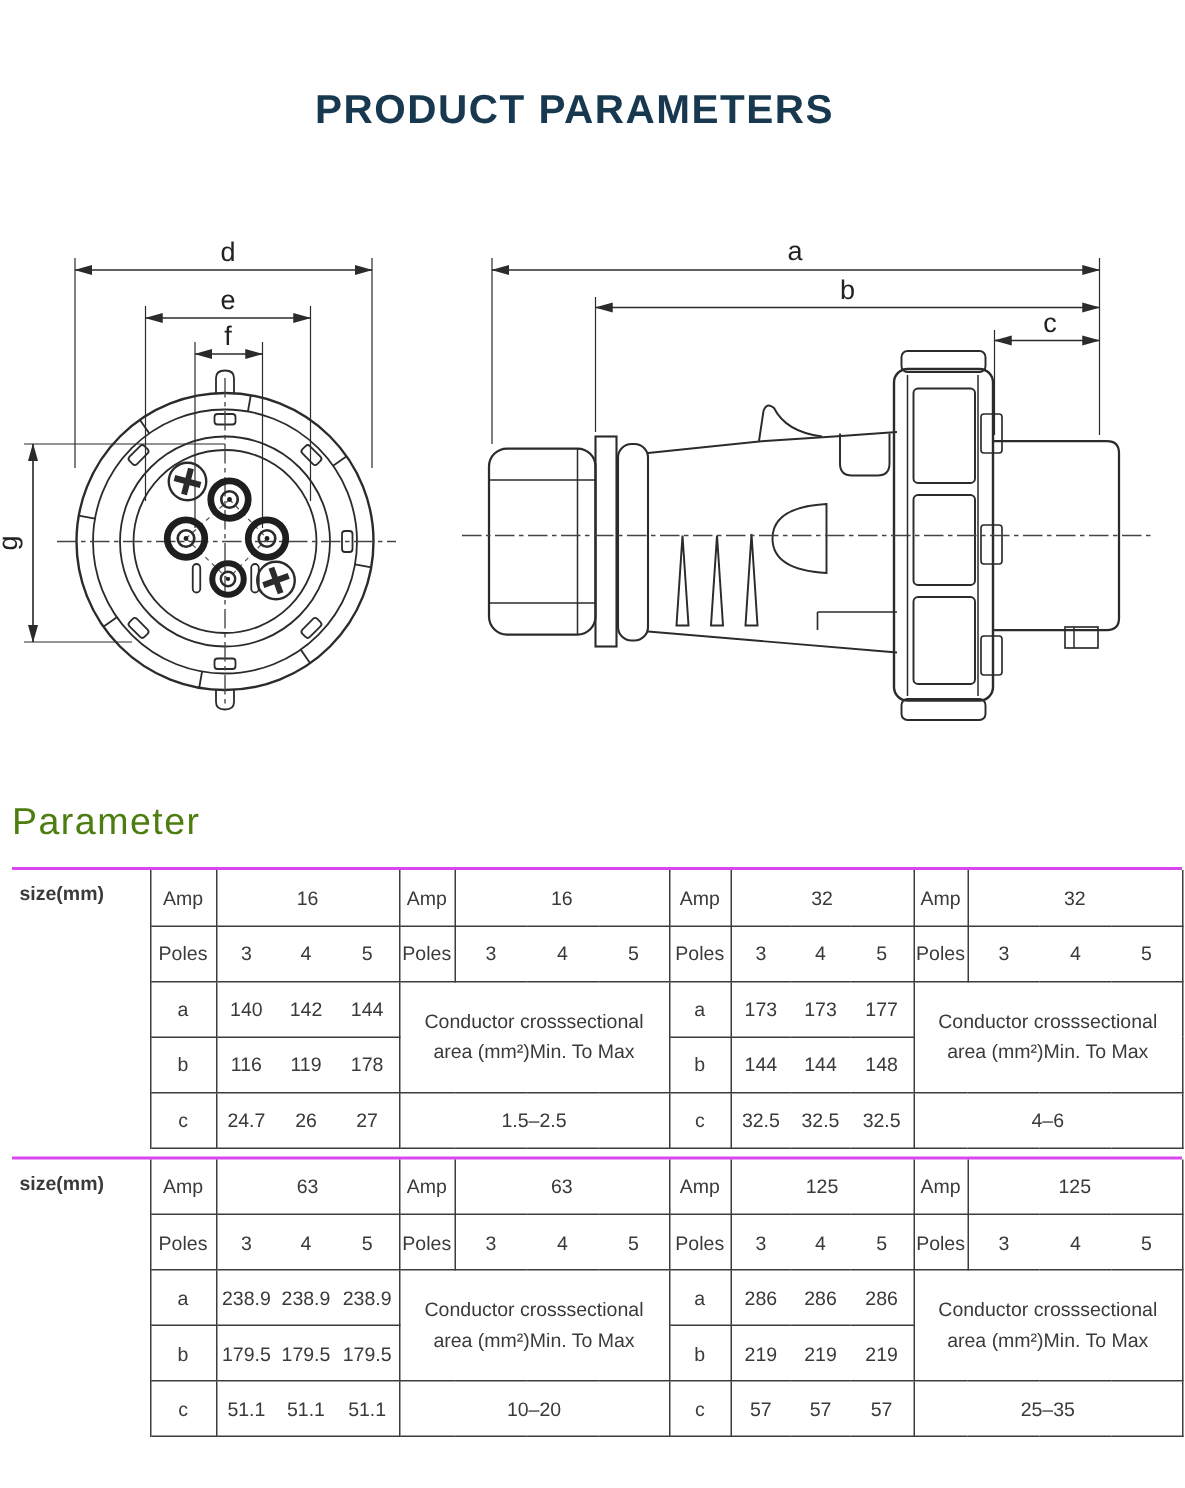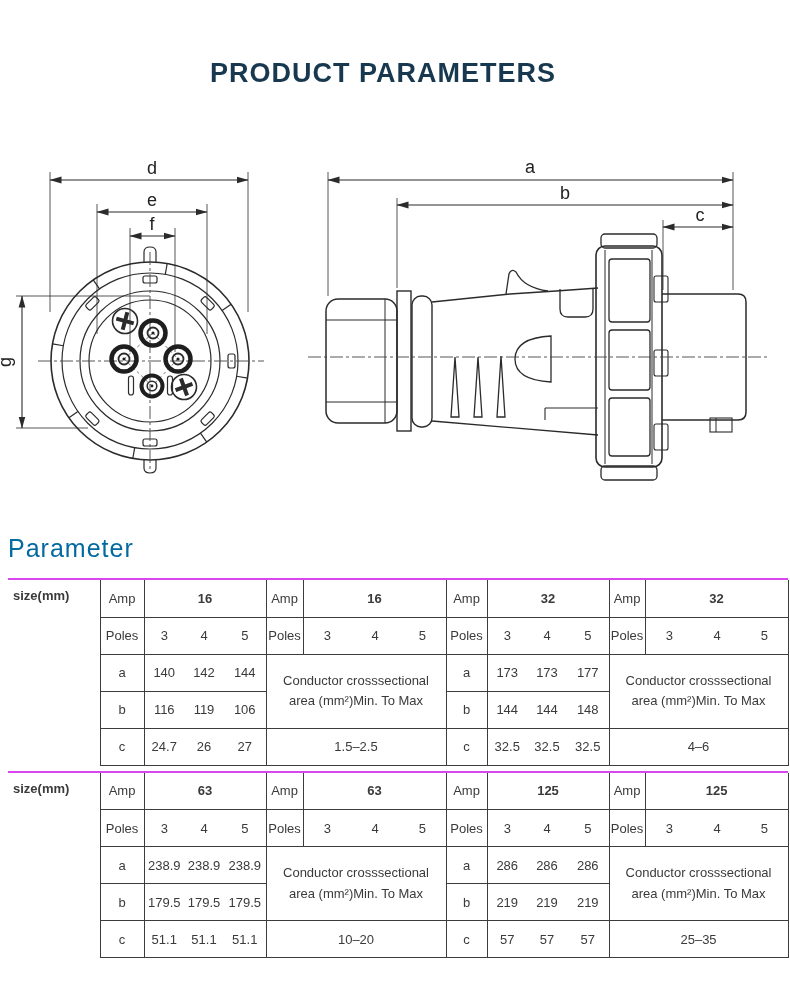--- a/index.html
+++ b/index.html
@@ -6,38 +6,38 @@
   body{
     width:790px;height:992px;background:#ffffff;position:relative;overflow:hidden;
     font-family:"Liberation Sans",sans-serif;color:#333;
   }
   .page-title{
     position:absolute;top:58px;left:0;width:766px;text-align:center;
     font-size:27px;font-weight:bold;letter-spacing:1px;color:#17384e;
   }
   .drawings{position:absolute;top:140px;left:0;width:790px;height:352px;}
   .section-heading{
-    position:absolute;top:534px;left:8px;font-size:25px;font-weight:400;color:#0369a1;
+    position:absolute;top:534px;left:8px;font-size:25px;font-weight:400;color:#4d7c0f;
     letter-spacing:1px;
   }
   .tables{position:absolute;top:578px;left:8px;width:780px;}
   .block{border-top:2px solid #d946ef;}
   .block + .block{margin-top:5px;}
   .block table{width:780px;border-collapse:collapse;table-layout:fixed;}
   .block td{
     border:1px solid #3c3c3c;height:37px;box-sizing:border-box;
     text-align:center;vertical-align:middle;font-size:13px;color:#3a3a3a;padding:0;
   }
   .block tr:first-child td{border-top:none;}
   .size-cell{
     border:none !important;border-right:1px solid #3c3c3c !important;
     vertical-align:top !important;text-align:left !important;
     padding:8px 0 0 5px !important;font-size:17px;font-weight:bold;color:#141414;
   }
-  .ampv{font-weight:bold;font-size:13.5px;color:#222;}
+  .ampv{font-weight:normal;font-size:13.5px;color:#222;}
   .lbl{font-size:13px;}
   .v{font-size:13.5px;}
   .nvr{border-right:none !important;}
   .nv{border-left:none !important;border-right:none !important;}
   .nvl{border-left:none !important;}
   .cond{font-size:11.5px;line-height:1.55;padding:16px 10px !important;color:#3a3a3a;}
   .range{font-size:13px;}
 </style>
 </head>
 <body>
@@ -279,21 +279,21 @@
       <td class="lbl">a</td>
       <td class="v nvr">173</td>
       <td class="v nv">173</td>
       <td class="v nvl">177</td>
       <td class="cond" colspan="4" rowspan="2">Conductor crosssectional area (mm²)Min. To Max</td>
     </tr>
     <tr>
       <td class="lbl">b</td>
       <td class="v nvr">116</td>
       <td class="v nv">119</td>
-      <td class="v nvl">106</td>
+      <td class="v nvl">178</td>
       <td class="lbl">b</td>
       <td class="v nvr">144</td>
       <td class="v nv">144</td>
       <td class="v nvl">148</td>
     </tr>
     <tr>
       <td class="lbl">c</td>
       <td class="v nvr">24.7</td>
       <td class="v nv">26</td>
       <td class="v nvl">27</td>

